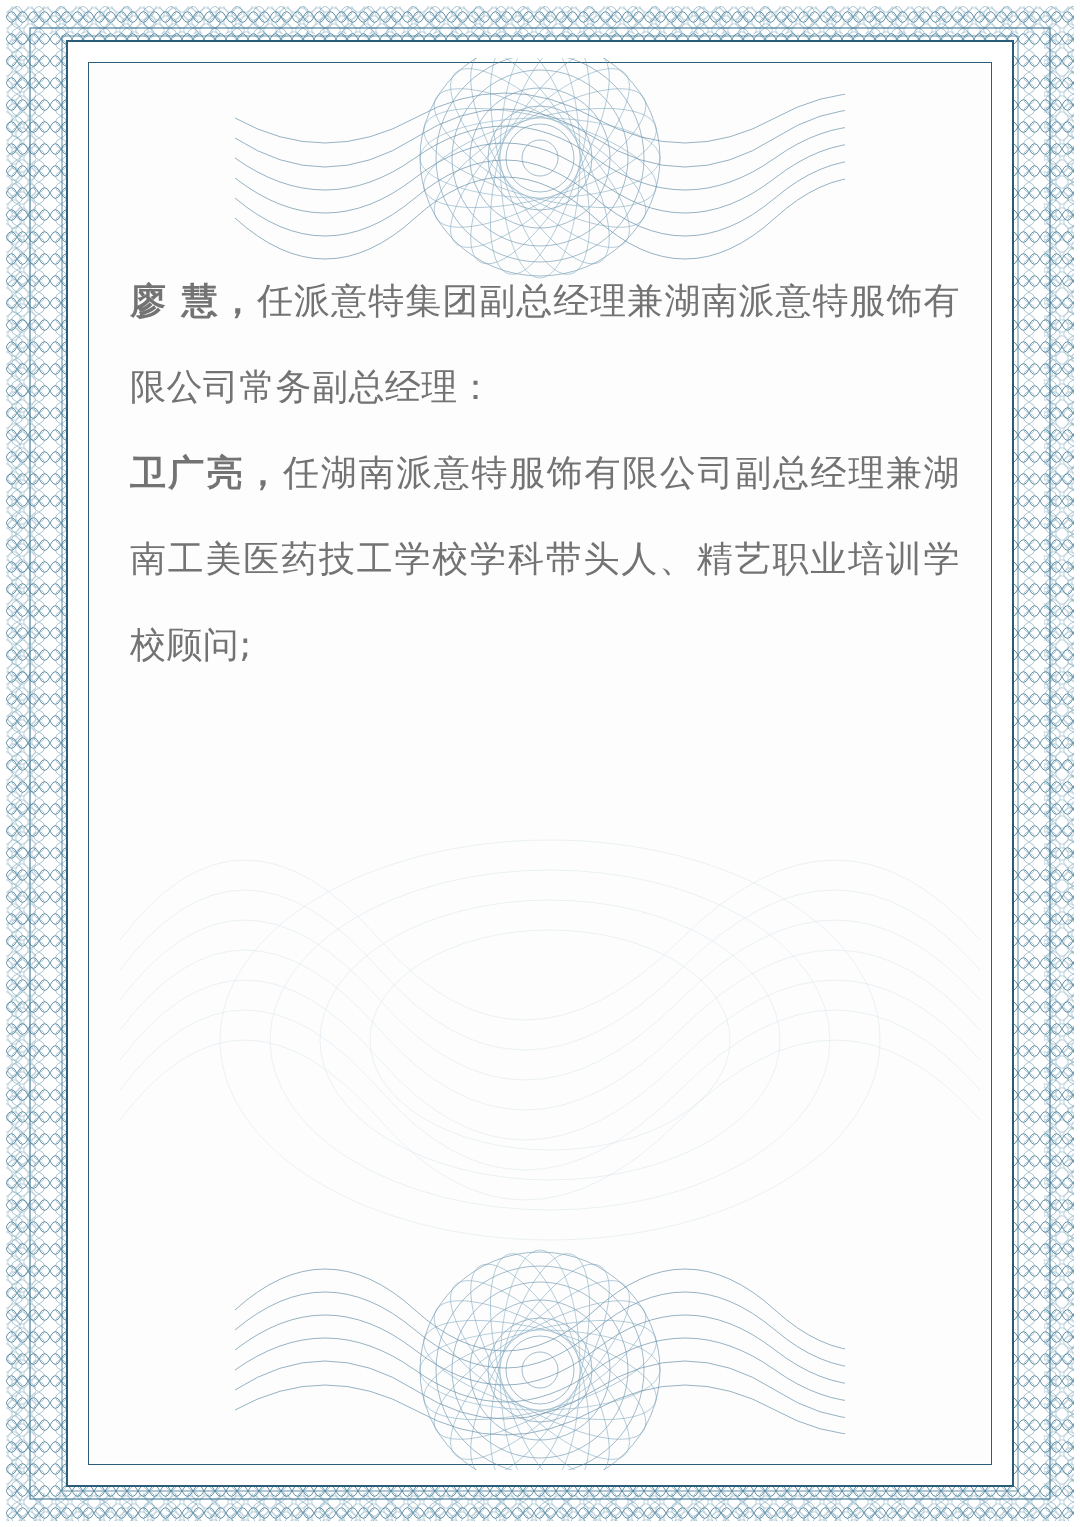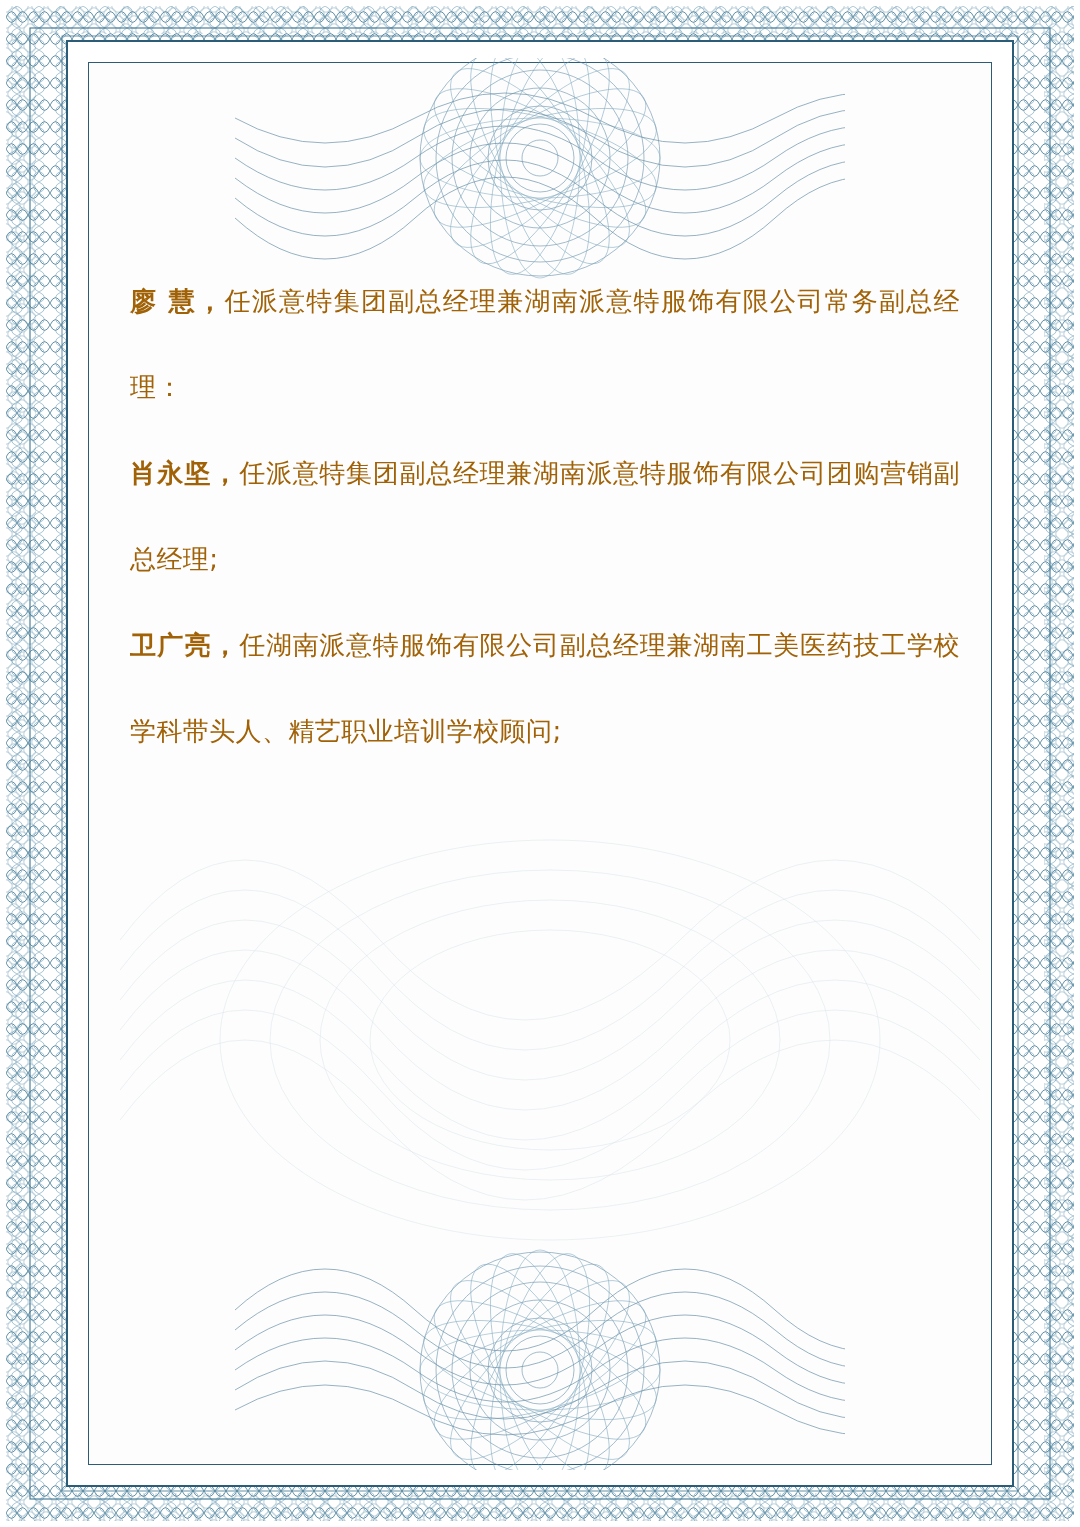--- a/index.html
+++ b/index.html
@@ -91,22 +91,22 @@
     pointer-events: none;
   }
 
   
   .body-text {
     position: absolute;
     left: 130px;
     top: 258px;
     width: 830px;
     height: 1000px;
-    color: #a16207;
-    font-size: 26px;
+    color: #737373;
+    font-size: 36px;
     line-height: 86px;
     letter-spacing: 0.4px;
     font-family: "DejaVu Sans", "Liberation Sans", sans-serif;
   }
 
   .entry {
     margin: 0 0 0 0;
     text-align: justify;
     text-justify: inter-ideograph;
   }
@@ -248,23 +248,20 @@
   </svg>
 
   <div class="body-text">
 
     <p class="entry">
       <span class="person-name">廖 慧，</span><span class="entry-text">任派意特集团副总经理兼湖南派意特服饰有限公司常务副总经理：</span>
     </p>
 
 
 
-    <p class="entry">
-      <span class="person-name">肖永坚，</span><span class="entry-text">任派意特集团副总经理兼湖南派意特服饰有限公司团购营销副总经理;</span>
-    </p>
 
     <p class="entry">
       <span class="person-name">卫广亮，</span><span class="entry-text">任湖南派意特服饰有限公司副总经理兼湖南工美医药技工学校学科带头人、精艺职业培训学校顾问;</span>
     </p>
 
 
   </div>
 
 </div>
 

